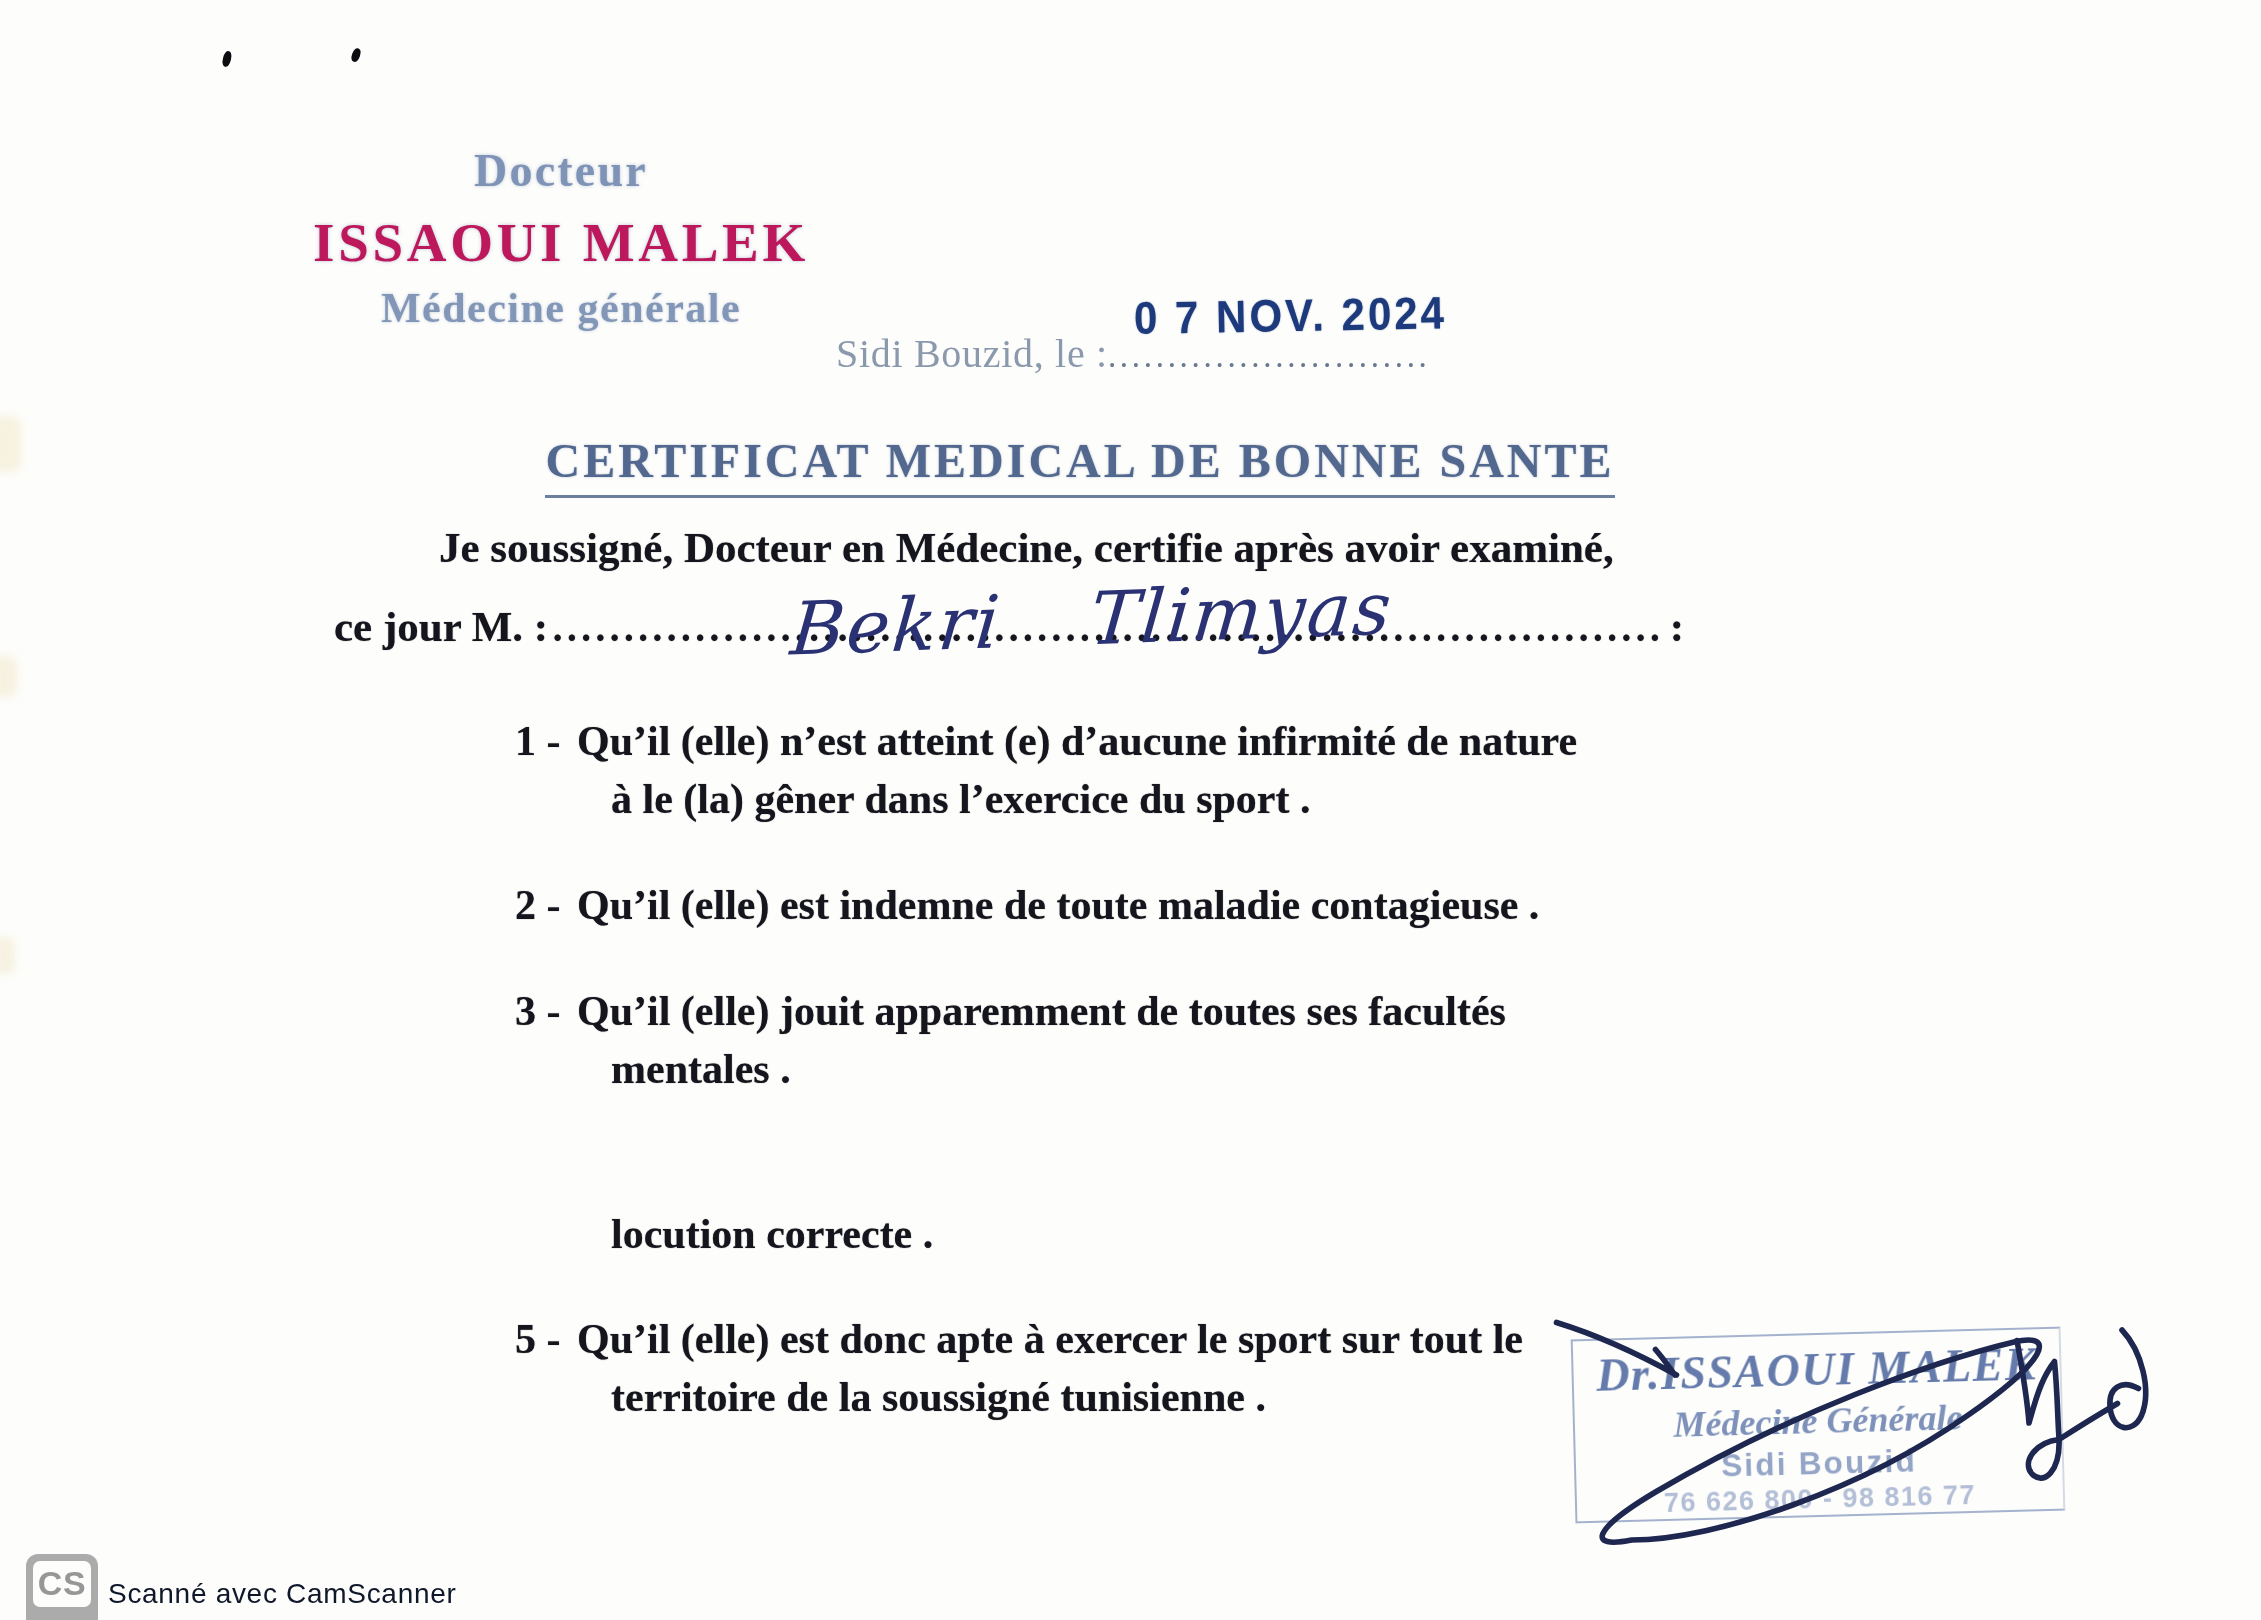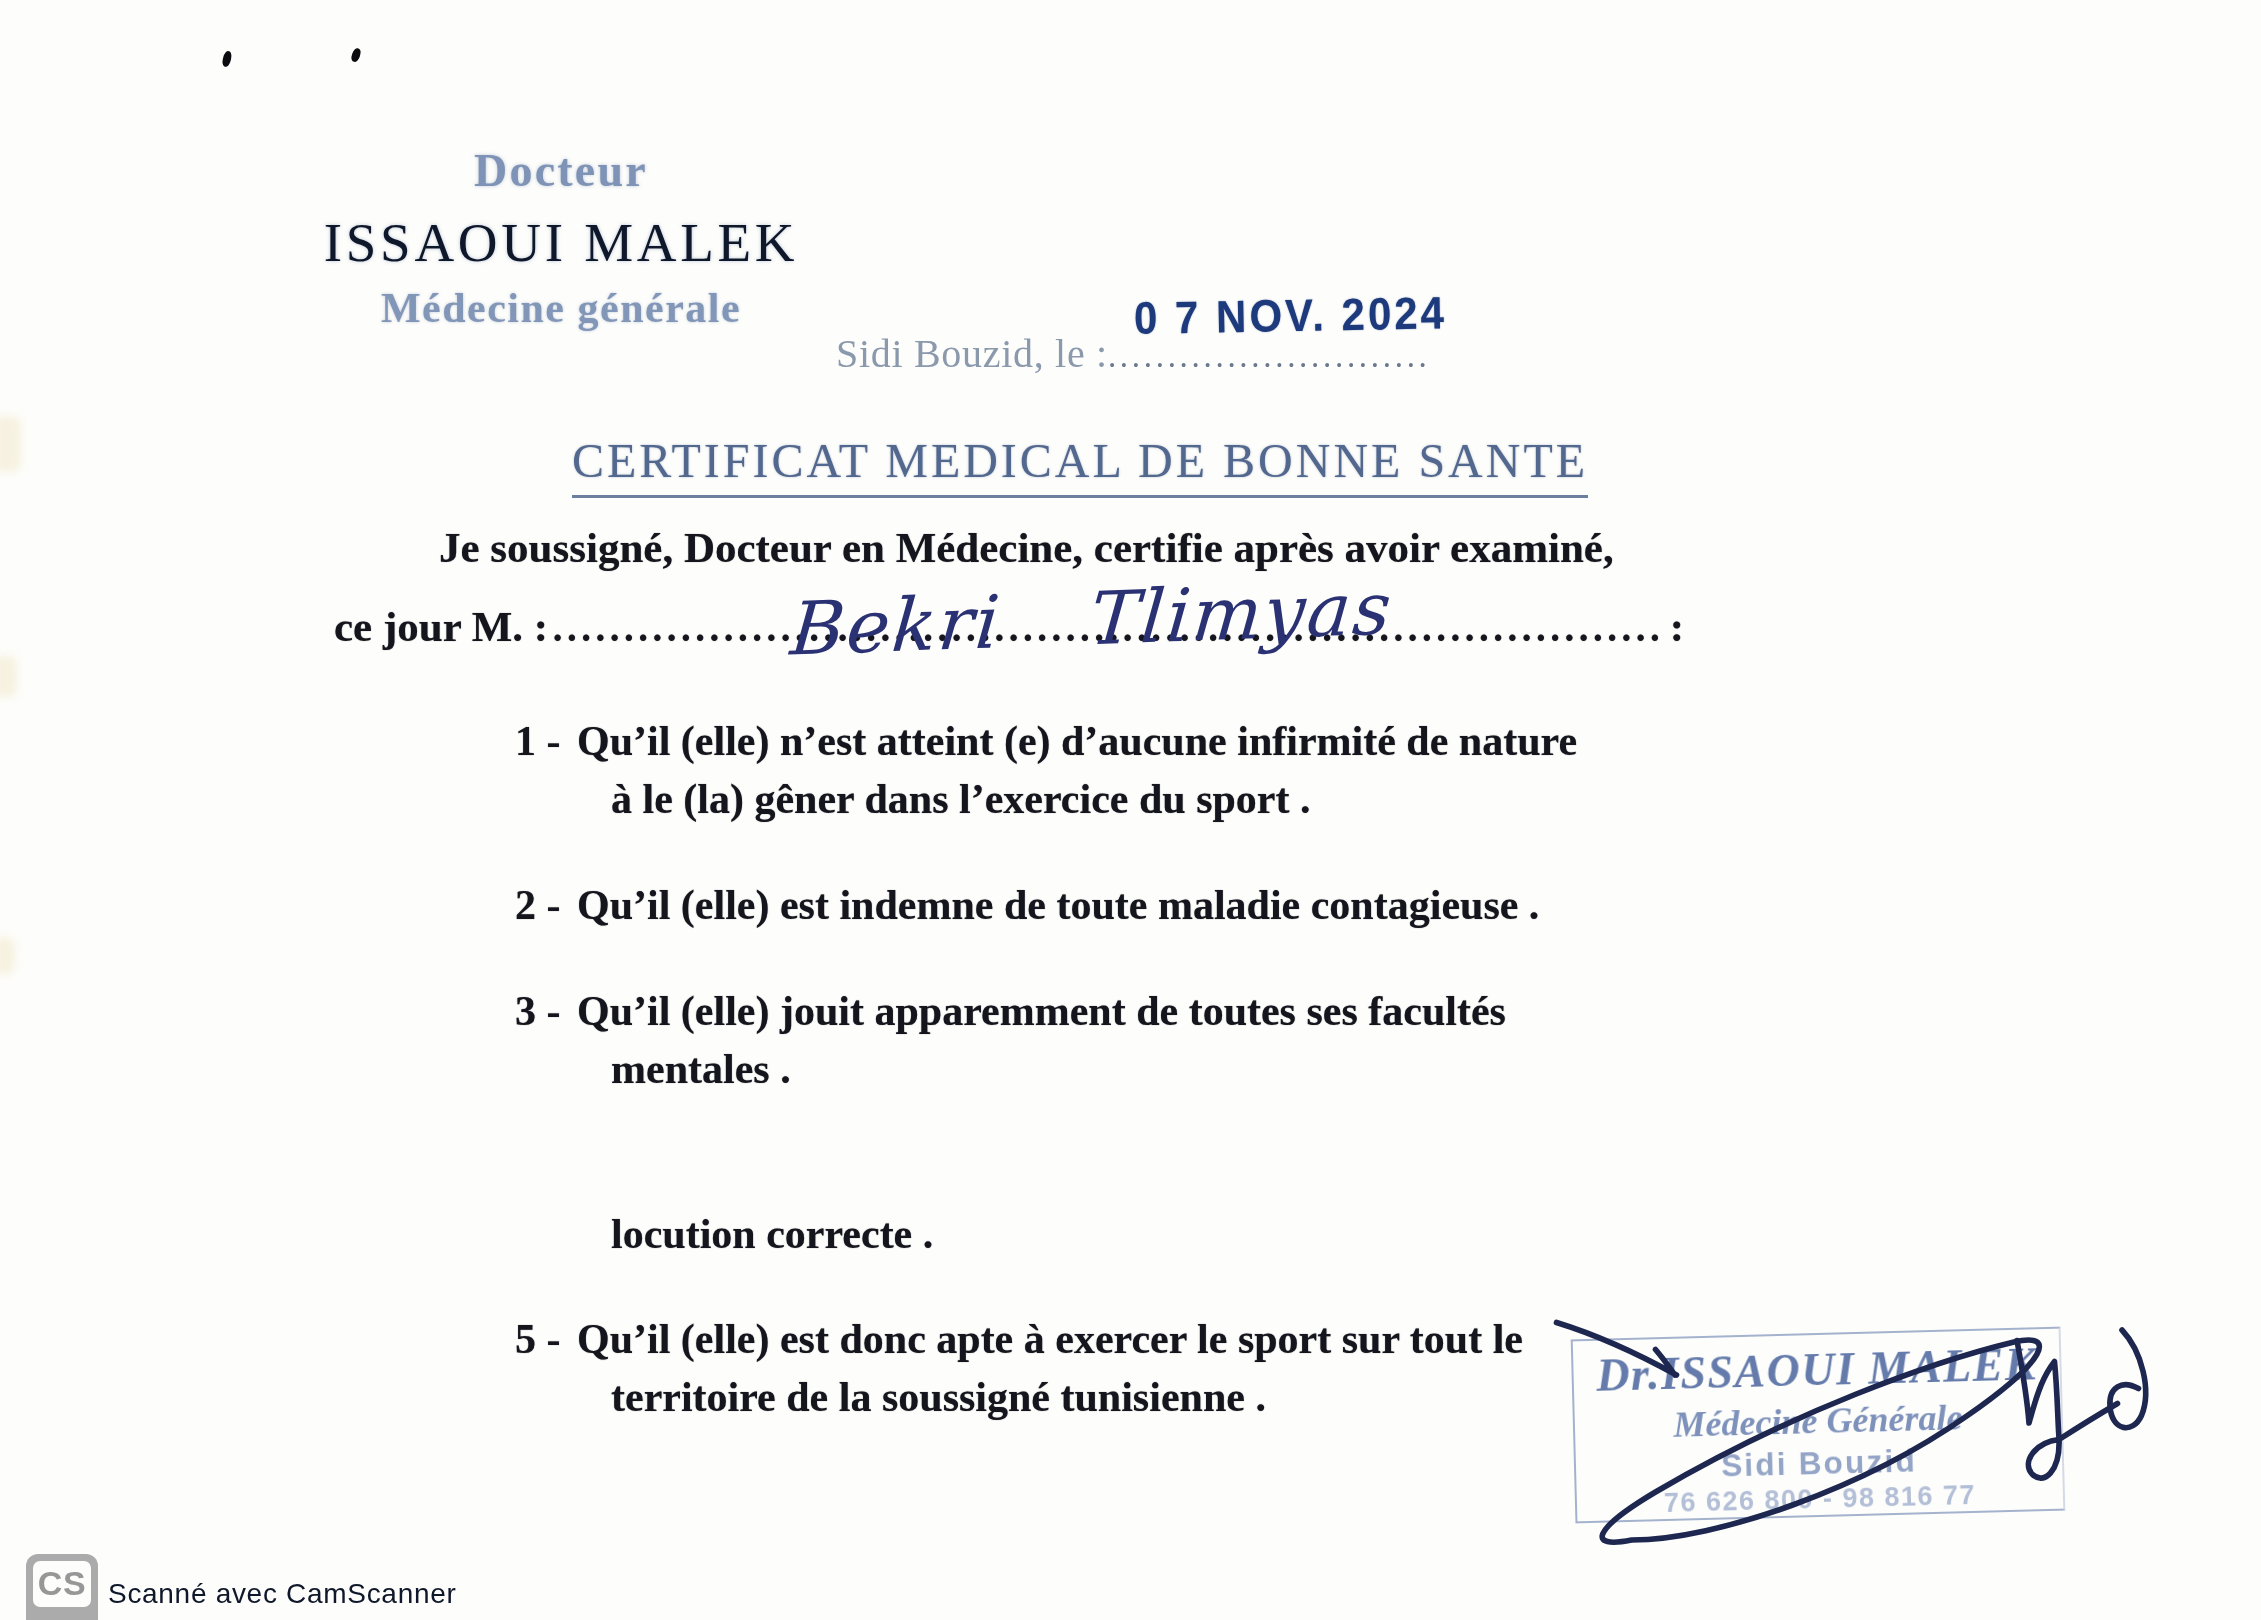--- a/index.html
+++ b/index.html
@@ -13,41 +13,41 @@
   
   .smudge{position:absolute;background:#f3ecd2;filter:blur(4.5px);opacity:.65;border-radius:7.5px;}
   
   .ink-dot{position:absolute;background:#0c0c10;border-radius:46%;}
   
   .letterhead{
     position:absolute;left:276px;top:144px;width:570px;text-align:center;
     color:#7e93b6;filter:blur(0.4px);
   }
   .letterhead .l1{font-size:46px;font-weight:bold;letter-spacing:2.2px;text-shadow:0 0 3.7px rgba(126,147,182,.5);}
-  .letterhead .l2{font-size:55px;font-weight:normal;letter-spacing:3.7px;margin-top:13.5px;color:#0f172a;text-shadow:0 0 3.7px rgba(115,137,174,.5);}
+  .letterhead .l2{font-size:55px;font-weight:bold;letter-spacing:3.7px;margin-top:13.5px;color:#be185d;text-shadow:0 0 3.7px rgba(115,137,174,.5);}
   .letterhead .l3{font-size:42px;font-weight:bold;letter-spacing:1.5px;margin-top:10.5px;color:#8296b7;text-shadow:0 0 3px rgba(130,150,183,.5);}
   
   .dateline{
     position:absolute;left:836px;top:330px;width:592px;
     display:flex;align-items:baseline;
     color:#8b99ad;font-size:40px;font-weight:normal;letter-spacing:0.7px;
     filter:blur(0.3px);white-space:nowrap;
   }
   .dateline .dots{flex:1;overflow:hidden;color:#6b7a90;letter-spacing:3.7px;font-size:33px;}
   .date-stamp{
     position:absolute;left:1134px;top:292px;
     font-family:"Liberation Sans","DejaVu Sans",sans-serif;
     font-size:42px;font-weight:bold;letter-spacing:3px;
     color:#1d3a7c;transform:rotate(-1deg) scaleY(1.08);
     text-shadow:0 0 1.5px rgba(29,58,124,.55);white-space:nowrap;
   }
   
   .title-wrap{position:absolute;left:540px;top:433px;width:1080px;text-align:center;white-space:nowrap;}
   .title-text{
-    display:inline-block;font-size:48px;font-weight:normal;letter-spacing:3px;
+    display:inline-block;font-size:48px;font-weight:bold;letter-spacing:3px;
     color:#53688e;border-bottom:3.7px solid rgba(83,104,142,.85);
     padding-bottom:6.7px;filter:blur(0.3px);text-shadow:0 0 2.2px rgba(83,104,142,.45);
   }
   
   .bodyline{position:absolute;white-space:nowrap;font-size:43px;font-weight:bold;color:#15151d;text-shadow:0 0 1.1px rgba(21,21,29,.6);}
   .nameline{
     position:absolute;left:334px;top:602px;width:1350px;
     display:flex;align-items:baseline;white-space:nowrap;
     font-size:43px;font-weight:bold;color:#15151d;text-shadow:0 0 1.1px rgba(21,21,29,.6);
   }

